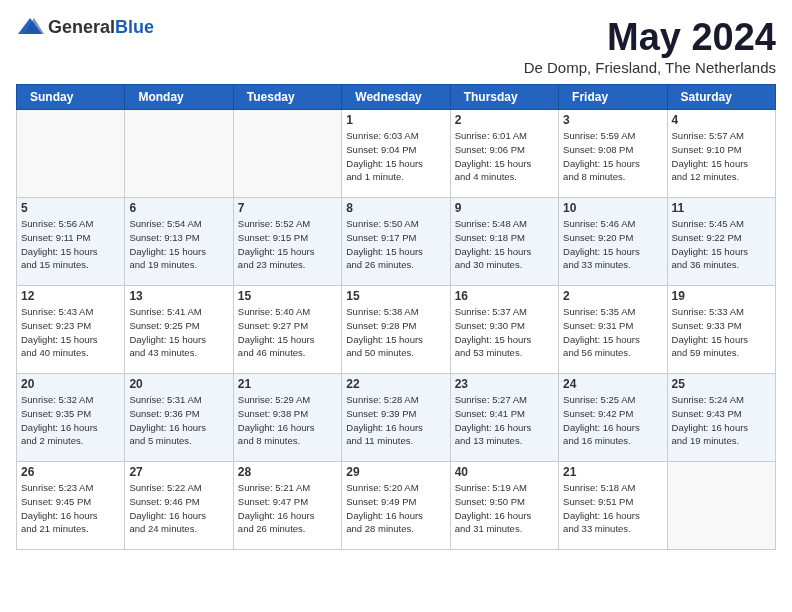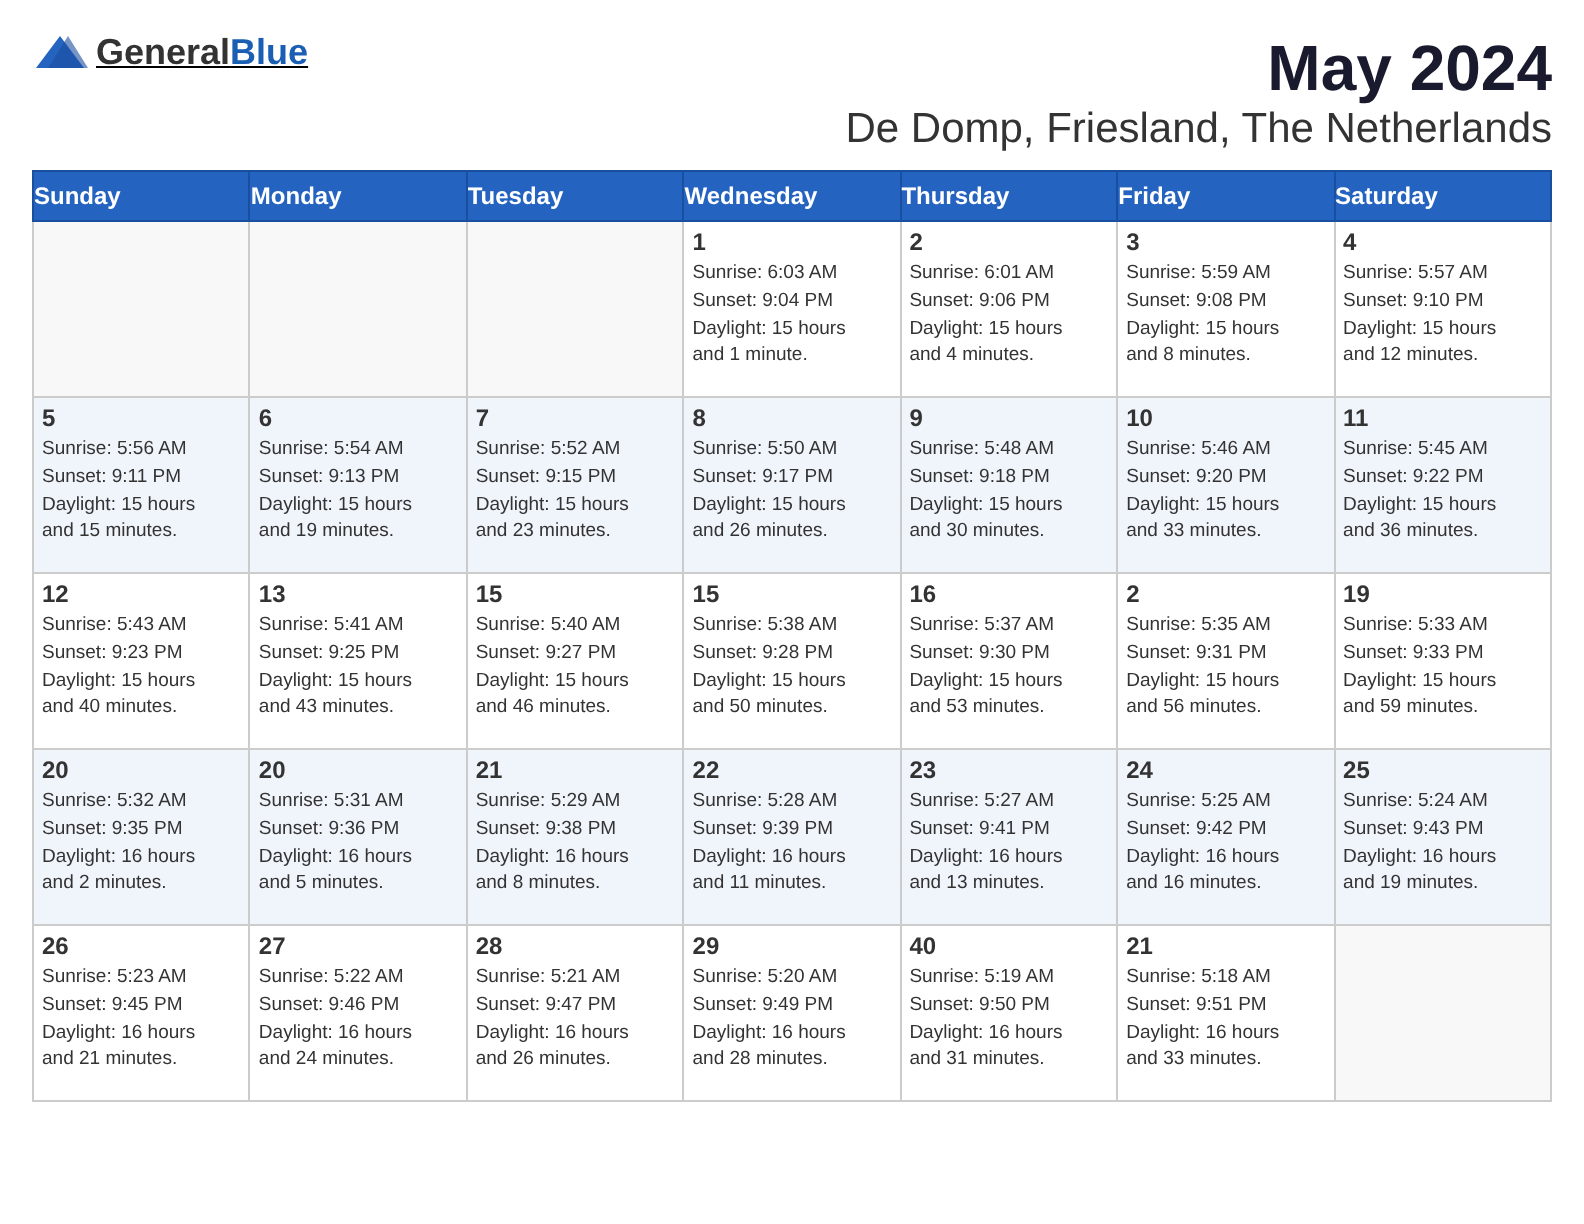--- a/index.html
+++ b/index.html
@@ -11,61 +11,60 @@
       padding: 16px;
     }
     .header-section {
       display: flex;
       align-items: flex-start;
       justify-content: space-between;
       margin-bottom: 8px;
     }
     .logo {
       display: flex;
-      align-items: flex-start;
+      align-items: flex-end;
       gap: 4px;
-      text-decoration: underline;
     }
     .logo-text-general {
       font-size: 18px;
       font-weight: bold;
       color: #333;
     }
     .logo-text-blue {
       font-size: 18px;
       font-weight: bold;
       color: #1a5fb4;
     }
     .logo-icon {
       width: 28px;
       height: 22px;
     }
     .title-section {
       text-align: right;
     }
     .month-title {
-      font-size: 32px;
+      font-size: 38px;
       font-weight: bold;
       color: #1a1a2e;
     }
     .location-title {
-      font-size: 21px;
+      font-size: 15px;
       color: #333;
     }
     table {
       width: 100%;
       border-collapse: collapse;
       table-layout: fixed;
     }
     th {
       background-color: #2563c0;
       color: #fff;
       font-size: 12px;
       font-weight: bold;
-      padding: 5px 0;
+      padding: 5px 13px;
       text-align: left;
       border: 1px solid #1a4fa0;
     }
     td {
       border: 1px solid #ccc;
       vertical-align: top;
       padding: 3px 4px;
       font-size: 10px;
       color: #333;
       height: 88px;

